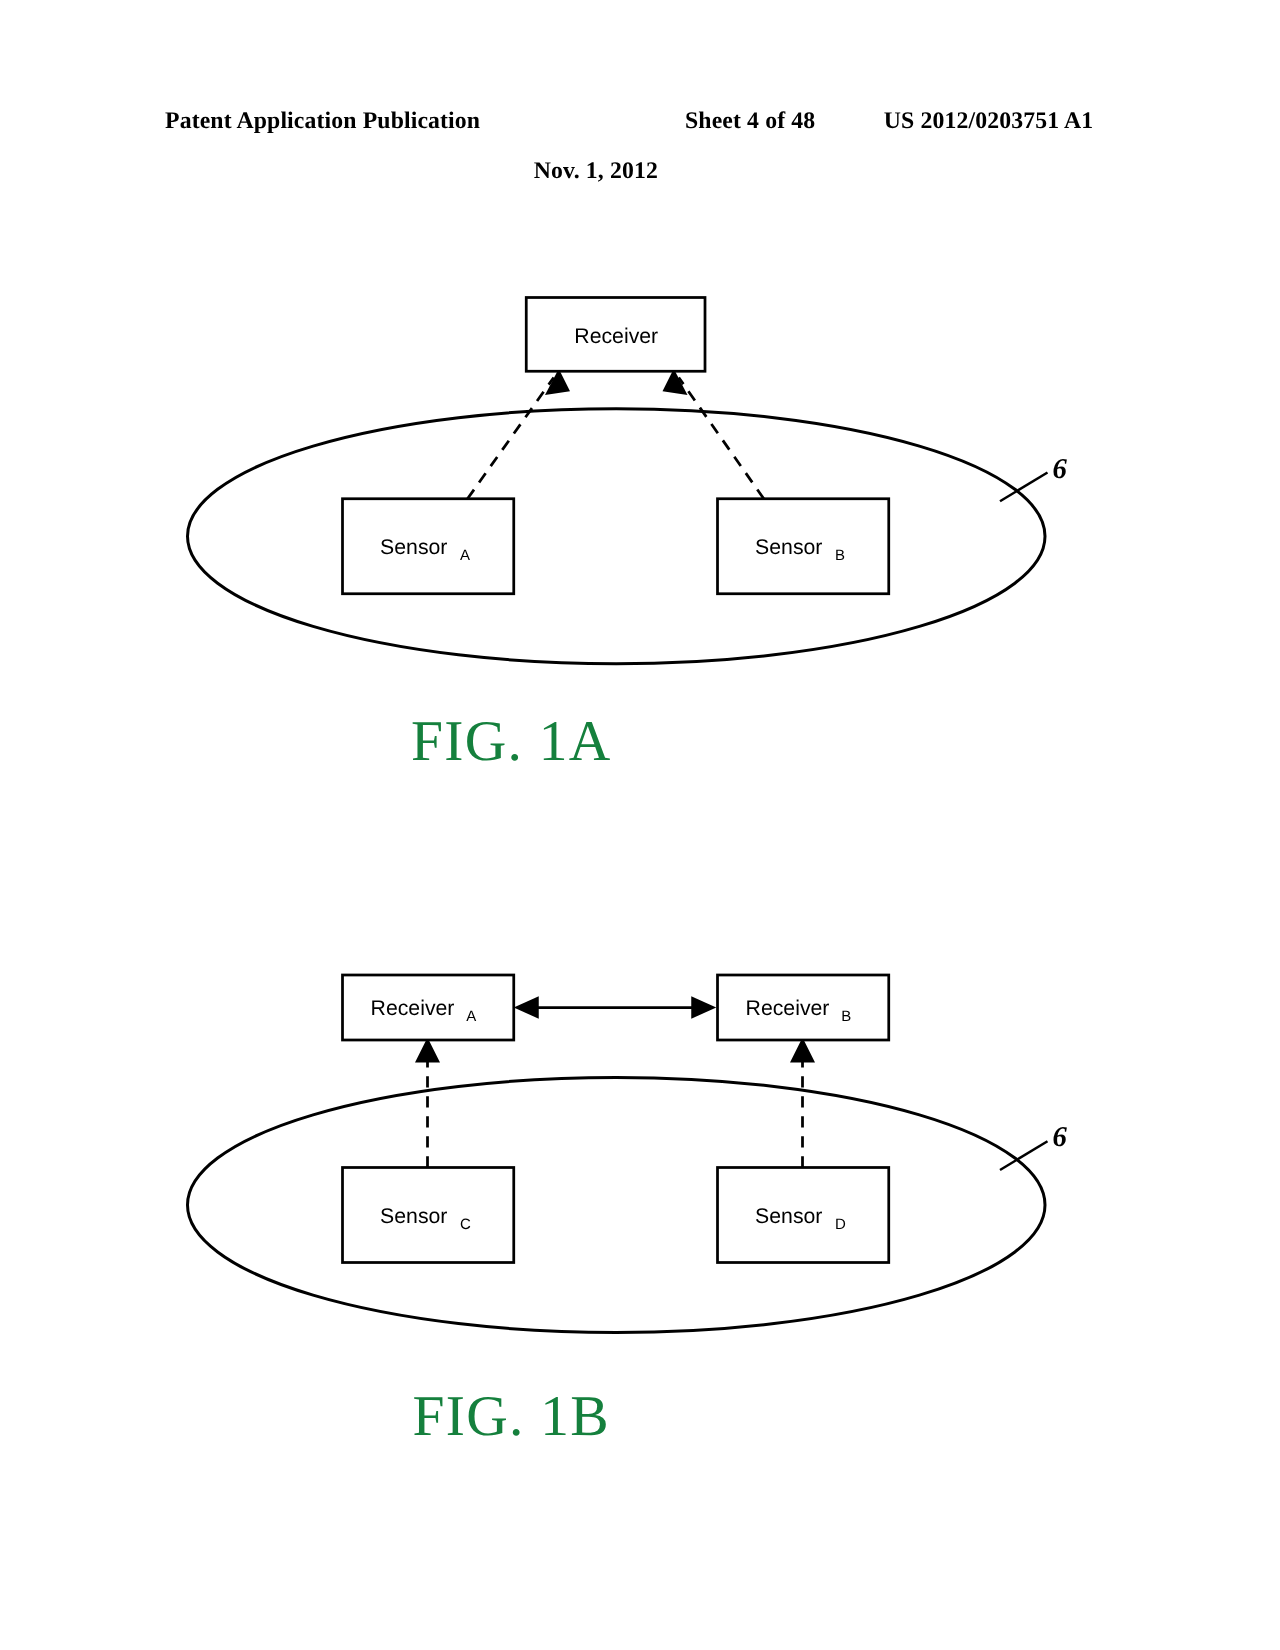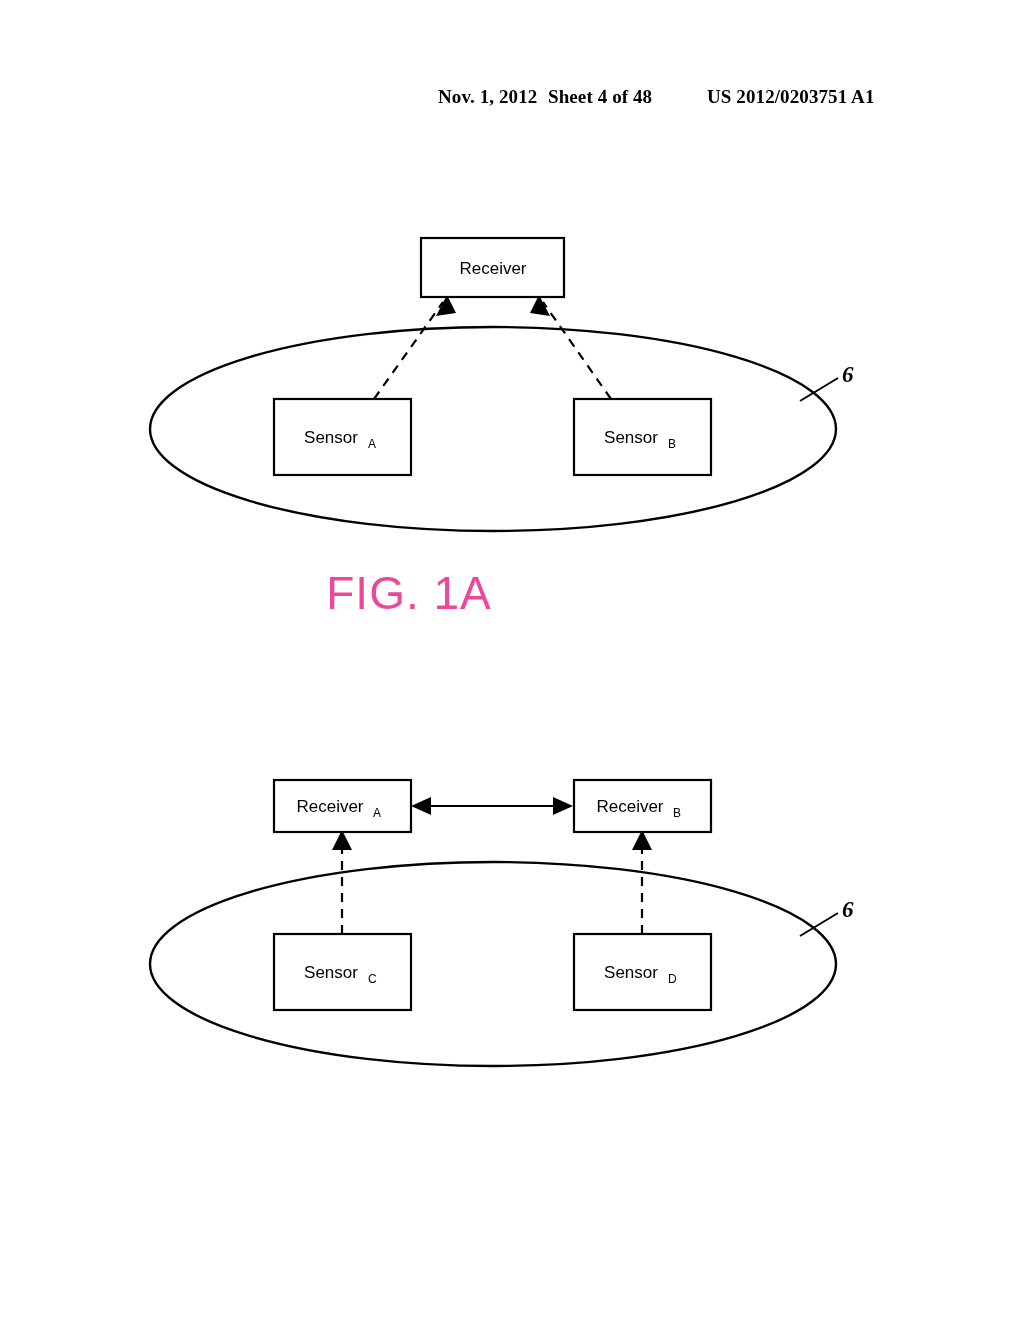--- a/index.html
+++ b/index.html
@@ -27,41 +27,41 @@
     width: 1024px;
     height: 26px;
     font-family: "Liberation Serif", serif;
     font-weight: bold;
     font-size: 19px;
     letter-spacing: 0.1px;
     white-space: nowrap;
   }
   #header .h-item { position: absolute; top: 0; }
   #hdr-pub   { left: 132px; }
-  #hdr-date  { left: 438px; }
+  #hdr-date  { left: 427px; margin-top: 40px; }
   #hdr-sheet { left: 548px; }
   #hdr-num   { left: 707px; }
 
   
   .fig-svg {
     position: absolute;
     left: 0;
     overflow: visible;
   }
   #fig1a-svg { top: 200px; }
   #fig1b-svg { top: 740px; }
 
   .fig-caption {
     position: absolute;
     width: 818px;
     text-align: center;
-    font-family: Liberation Sans, sans-serif;
+    font-family: Liberation Serif, serif;
     font-size: 46px;
     letter-spacing: 1px;
-    color: #ec4899;
+    color: #15803d;
   }
   #fig1a-caption { top: 566px; }
   #fig1b-caption { top: 1106px; }
 
   
   .box-label {
     font-family: "Liberation Sans", sans-serif;
     font-size: 17px;
     fill: #000;
   }
@@ -82,20 +82,21 @@
   .dash-line { stroke: #000000; stroke-width: 2.2; fill: none; stroke-dasharray: 9 7; }
   .solid-line { stroke: #000000; stroke-width: 2.2; fill: none; }
   .leader { stroke: #000000; stroke-width: 2.0; fill: none; }
 </style>
 </head>
 <body>
 
 <div id="page">
 
   <div id="header">
+    <span class="h-item" id="hdr-pub">Patent Application Publication</span>
     <span class="h-item" id="hdr-date">Nov. 1, 2012</span>
     <span class="h-item" id="hdr-sheet">Sheet 4 of 48</span>
     <span class="h-item" id="hdr-num">US 2012/0203751 A1</span>
   </div>
 
   <svg id="fig1a-svg" class="fig-svg" width="1024" height="360" viewBox="0 0 1024 360">
 
     <ellipse class="ellipse-stroke" cx="493" cy="229" rx="343" ry="102"></ellipse>
 
     <path class="leader" d="M 800 201 L 838 178"></path>
@@ -148,14 +149,15 @@
 
     <rect class="shape-stroke" x="274" y="194" width="137" height="76"></rect>
     <text class="box-label" x="331" y="238" text-anchor="middle">Sensor</text>
     <text class="box-sub" x="368" y="243">C</text>
 
     <rect class="shape-stroke" x="574" y="194" width="137" height="76"></rect>
     <text class="box-label" x="631" y="238" text-anchor="middle">Sensor</text>
     <text class="box-sub" x="668" y="243">D</text>
   </svg>
 
+  <div class="fig-caption" id="fig1b-caption">FIG. 1B</div>
 
 </div>
 
 </body></html>

